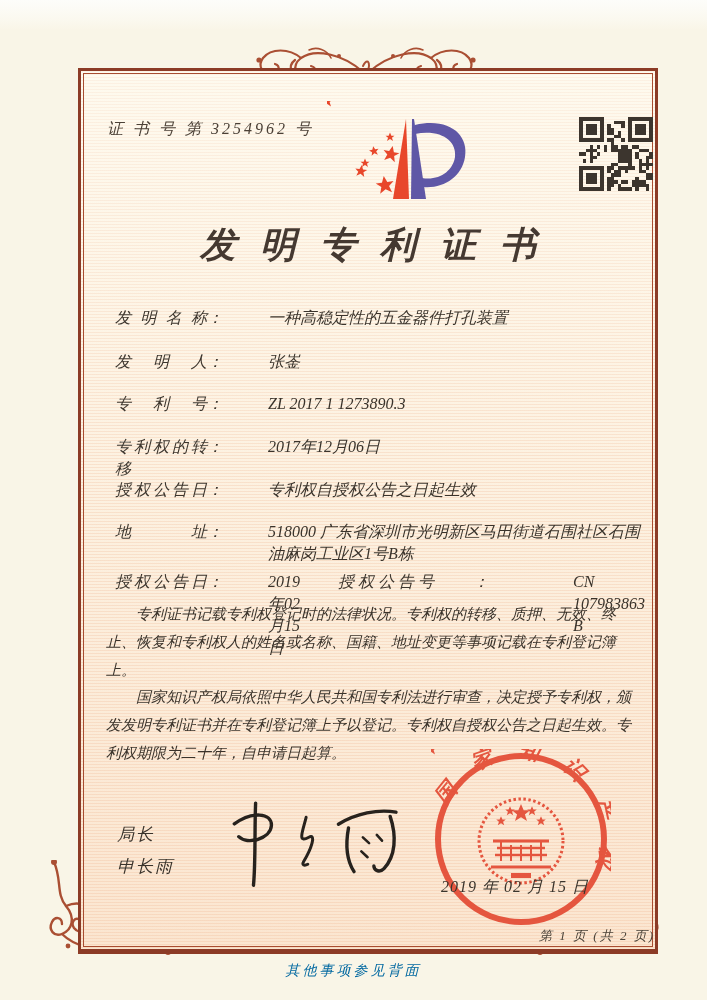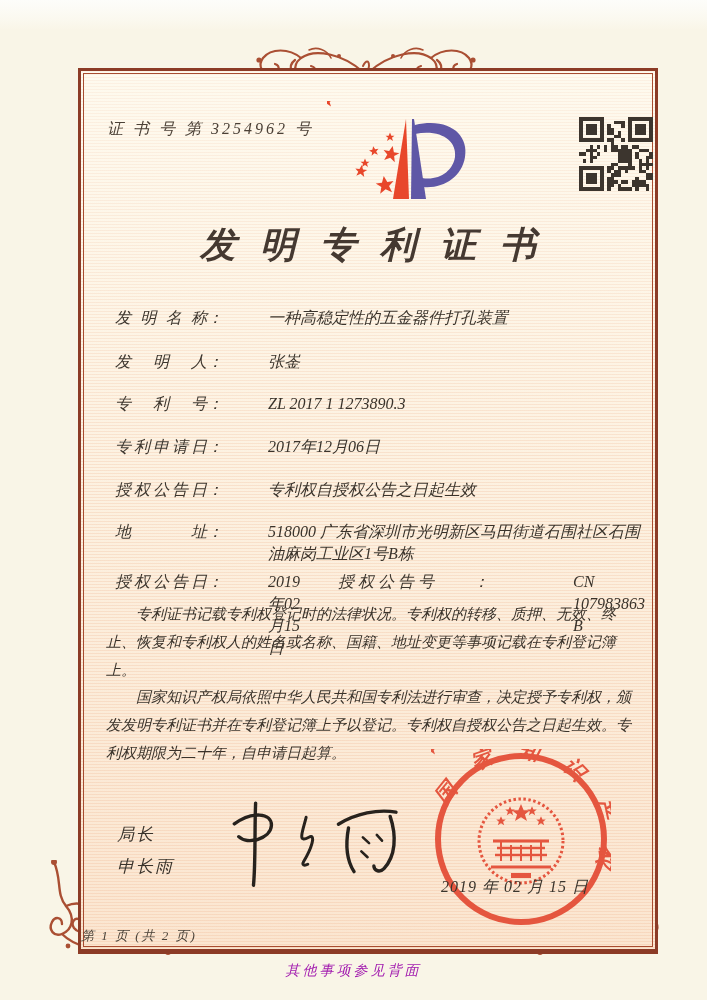--- a/index.html
+++ b/index.html
@@ -40,22 +40,22 @@
   .r1{top:236px}.r2{top:280px}.r3{top:322px}.r4{top:365px}.r5{top:408px}.r6{top:450px}.r7{top:500px}
   
   .paras{position:absolute;left:25px;top:530px;width:528px;font-size:15px;line-height:1.85;color:#3a332b;}
   .paras p{margin:0;text-indent:2em;}
   
   .sign-title{position:absolute;left:36px;top:752px;font-size:17px;letter-spacing:2px;text-align:right;}
   .sign-name{position:absolute;left:36px;top:784px;font-size:17px;letter-spacing:2px;}
   .signature{position:absolute;left:130px;top:716px;width:210px;height:110px;transform:rotate(-2deg);}
   .seal{position:absolute;left:350px;top:678px;width:180px;height:180px;opacity:.88;}
   .seal-date{position:absolute;left:360px;top:806px;font-size:16px;letter-spacing:1px;color:#3b352d;}
-  .page-info{position:absolute;left:0;top:856px;width:100%;text-align:left;font-size:13px;letter-spacing:2px;color:#4b4339;}
-  .back-note{position:absolute;left:0;top:962px;width:100%;text-align:center;font-size:14px;letter-spacing:3px;color:#a21caf;}
+  .page-info{position:absolute;left:0;top:856px;width:100%;text-align:right;font-size:13px;letter-spacing:2px;color:#4b4339;}
+  .back-note{position:absolute;left:0;top:962px;width:100%;text-align:center;font-size:14px;letter-spacing:3px;color:#0369a1;}
   
   .ornament-top{position:absolute;left:243px;top:36px;width:246px;height:64px;}
   .corner{position:absolute;top:860px;width:150px;height:100px;}
   .corner.left{left:46px;}
   .corner.right{left:512px;transform:scaleX(-1);}
 </style>
 </head>
 <body>
 
 <div class="page">
@@ -361,21 +361,21 @@
       <span class="lbl">发明人</span>
         <span class="colon">：</span>
         <span class="val">张崟</span>
     </div>
     <div class="row r3">
       <span class="lbl">专利号</span>
         <span class="colon">：</span>
         <span class="val">ZL 2017 1 1273890.3</span>
     </div>
     <div class="row r4">
-      <span class="lbl">专利申请日</span>
+      <span class="lbl">专利权的转移</span>
         <span class="colon">：</span>
         <span class="val">2017年12月06日</span>
     </div>
     <div class="row r5">
       <span class="lbl">授权公告日</span>
         <span class="colon">：</span>
         <span class="val">专利权自授权公告之日起生效</span>
     </div>
     <div class="row r6">
       <span class="lbl">地址</span>

